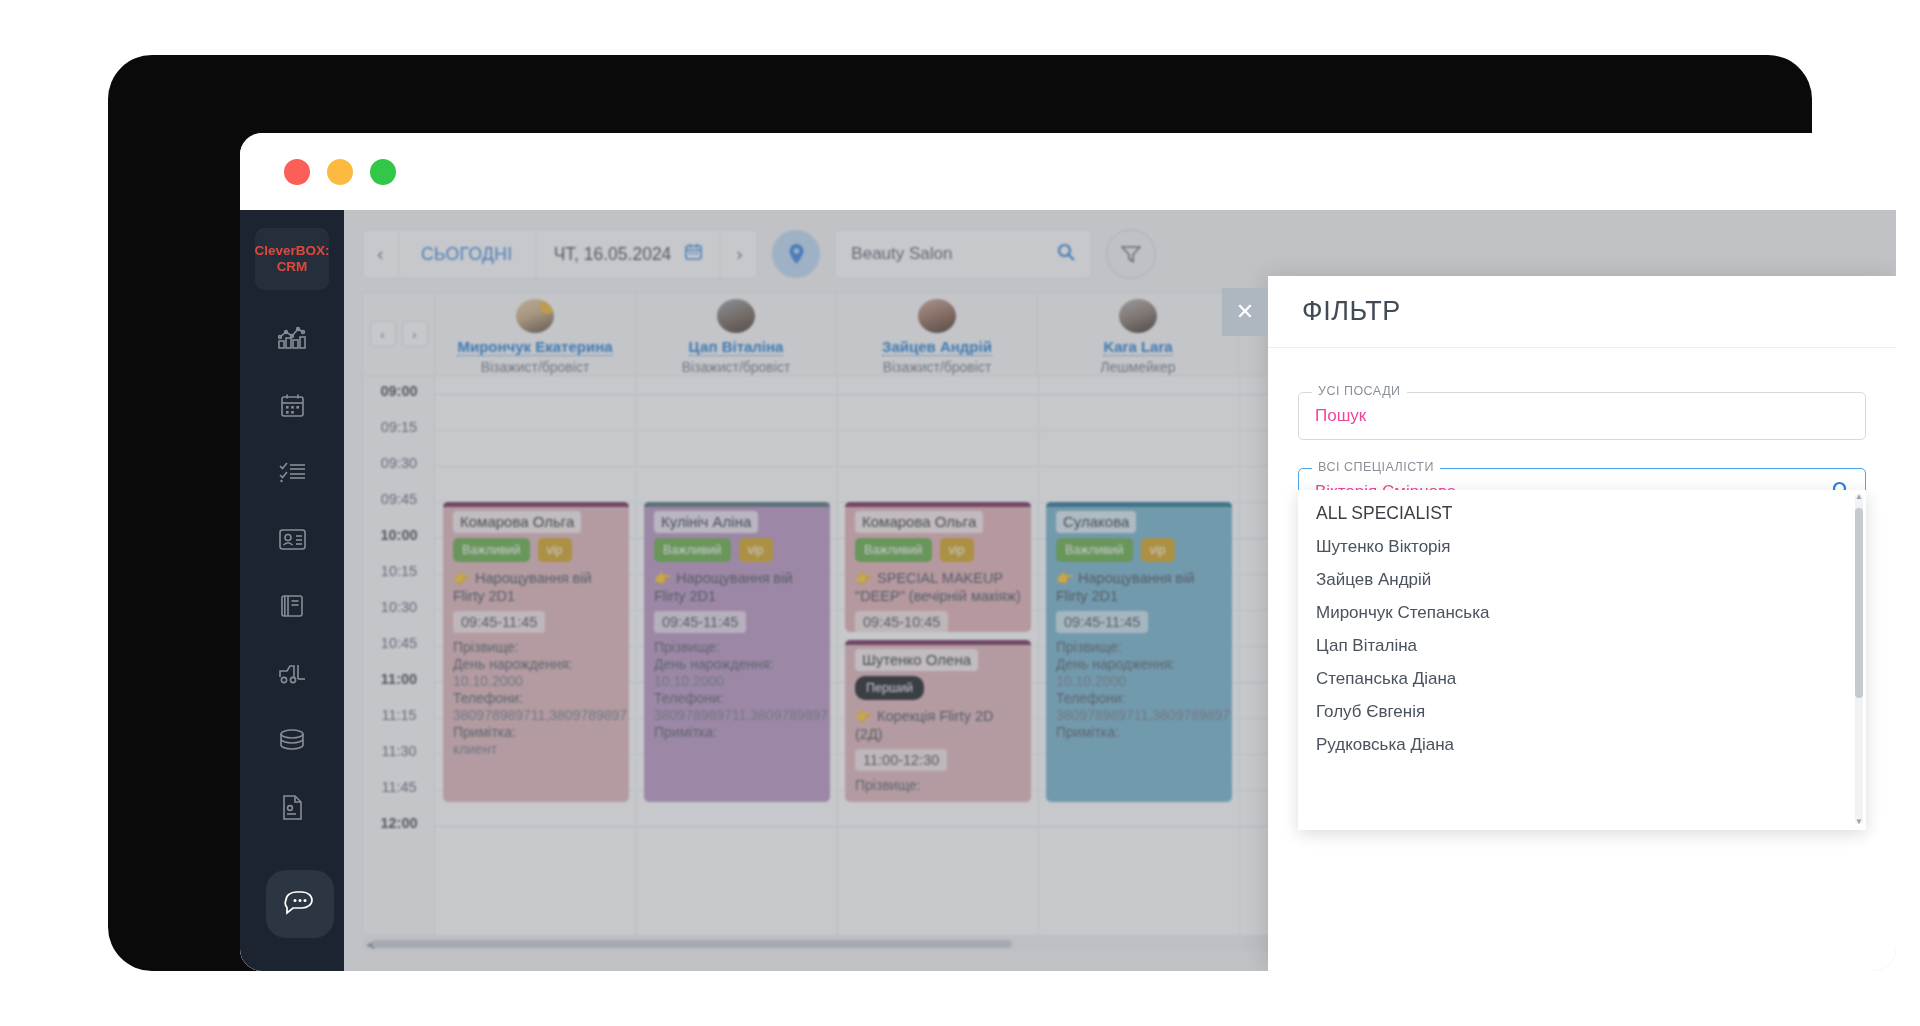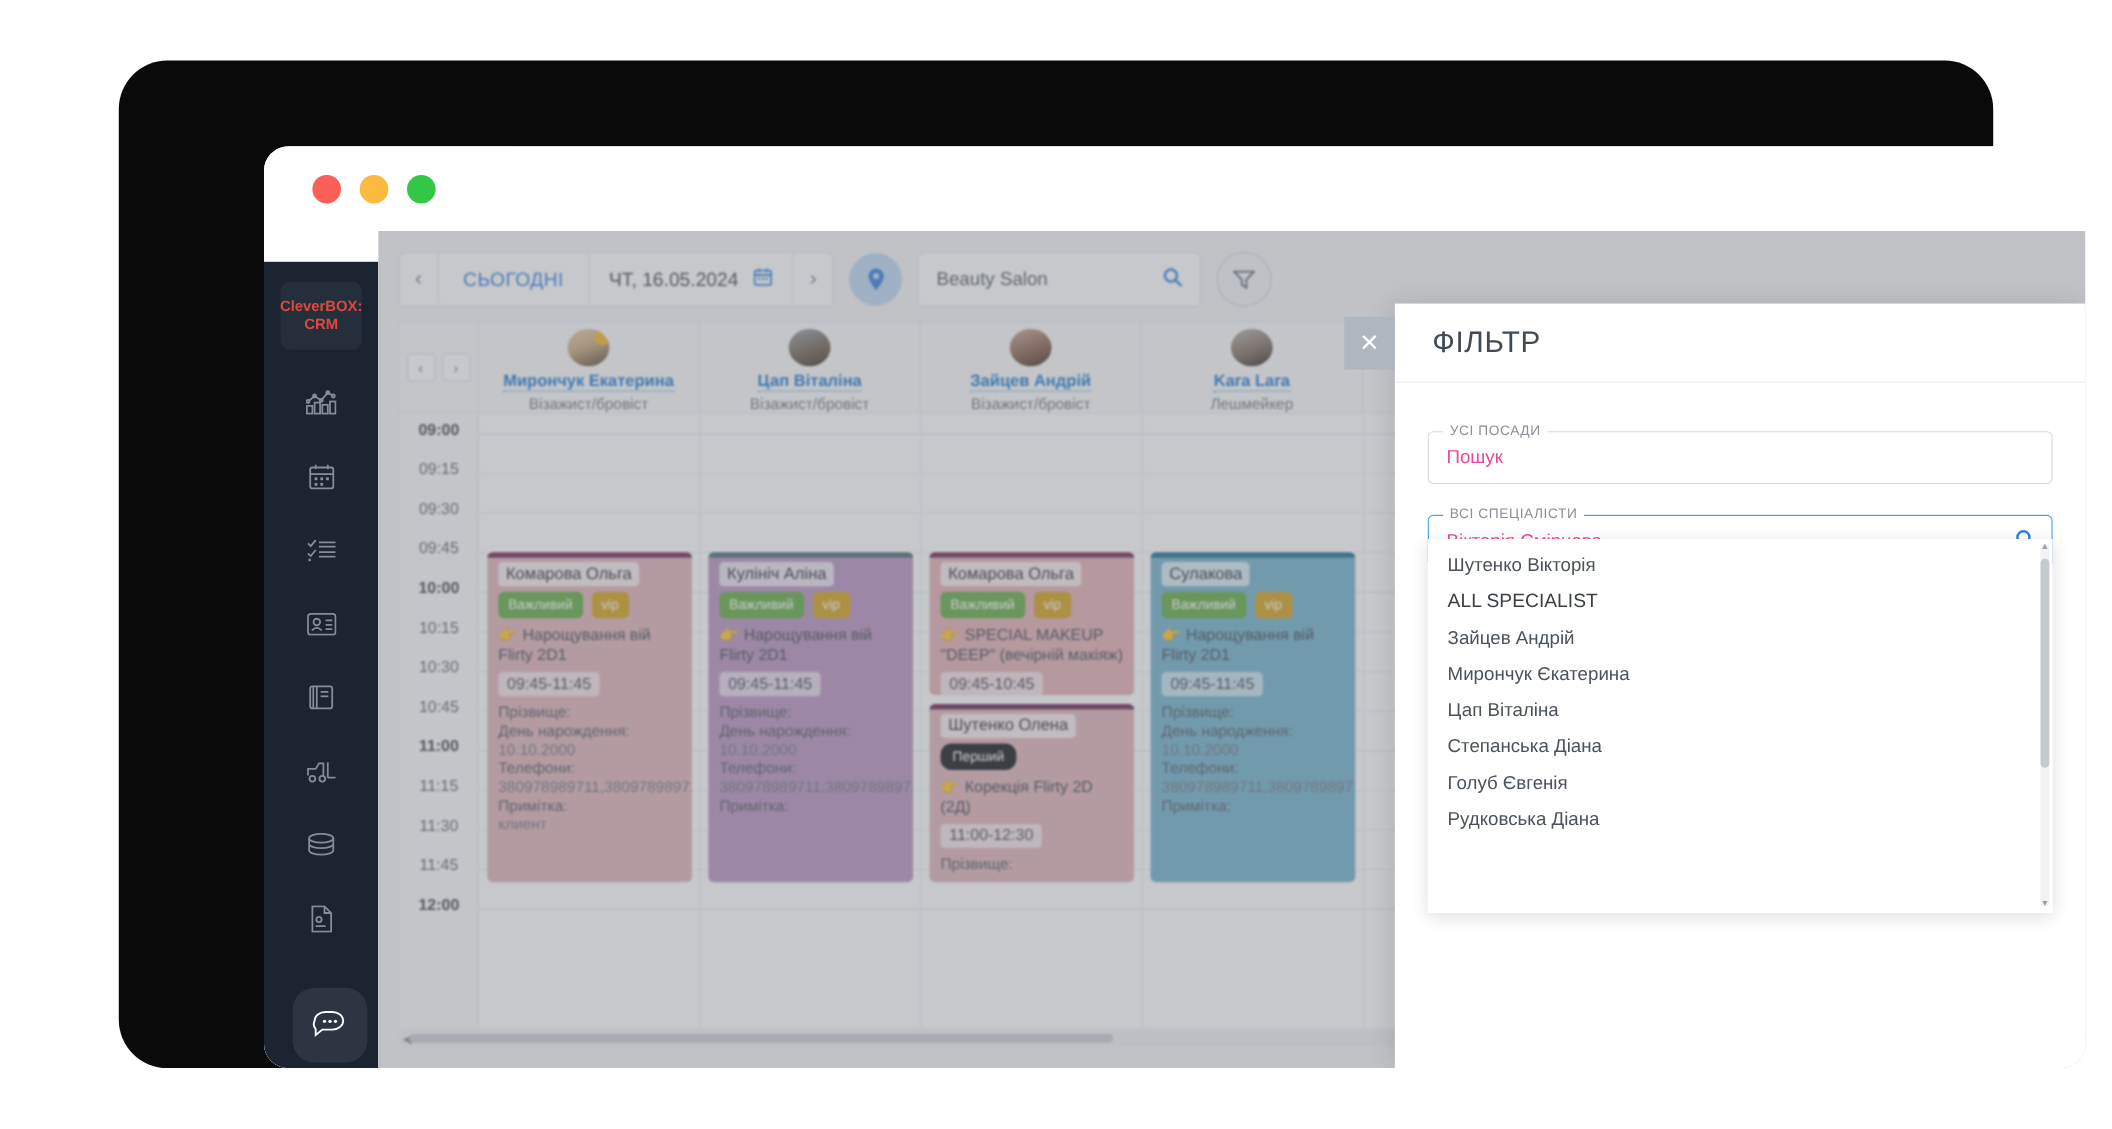--- a/index.html
+++ b/index.html
@@ -43,21 +43,21 @@
     position: absolute; left: 0; top: 77px;
     width: 1656px; height: 761px;
     background: #ffffff;
   }
 
   
   #sidebar {
     position: absolute; left: 0; top: 0;
     width: 104px; height: 761px;
     background: #1b2430;
-    display: flex; flex-direction: column; align-items: center; margin-top: 28px;
+    display: flex; flex-direction: column; align-items: center;
   }
   #brand {
     margin-top: 18px;
     width: 74px; height: 62px;
     background: #252f3c;
     border-radius: 9px;
     display: flex; flex-direction: column;
     align-items: center; justify-content: center;
     color: #e1483c; font-weight: bold; font-size: 13.5px; line-height: 16px;
     text-align: center;
@@ -644,24 +644,24 @@
               <svg width="18" height="18" viewBox="0 0 18 18">
                   <circle cx="7.5" cy="7.5" r="5.5"></circle>
                   <line x1="11.6" y1="11.6" x2="17" y2="17"></line>
                 </svg>
             </span>
           </div>
         </div>
 
         <div id="dropdown">
           <div style="height:7px"></div>
+          <div class="dd-item first-opt">ALL SPECIALIST</div>
           <div class="dd-item">Шутенко Вікторія</div>
-          <div class="dd-item first-opt">ALL SPECIALIST</div>
           <div class="dd-item">Зайцев Андрій</div>
-          <div class="dd-item">Мирончук Єкатерина</div>
+          <div class="dd-item">Мирончук Степанська</div>
           <div class="dd-item">Цап Віталіна</div>
           <div class="dd-item">Степанська Діана</div>
           <div class="dd-item">Голуб Євгенія</div>
           <div class="dd-item">Рудковська Діана</div>
           <div id="dd-scrollbar">
             <div class="cap" style="top:-2px">▲</div>
             <div class="thumb"></div>
             <div class="cap" style="bottom:-2px">▼</div>
           </div>
         </div>

